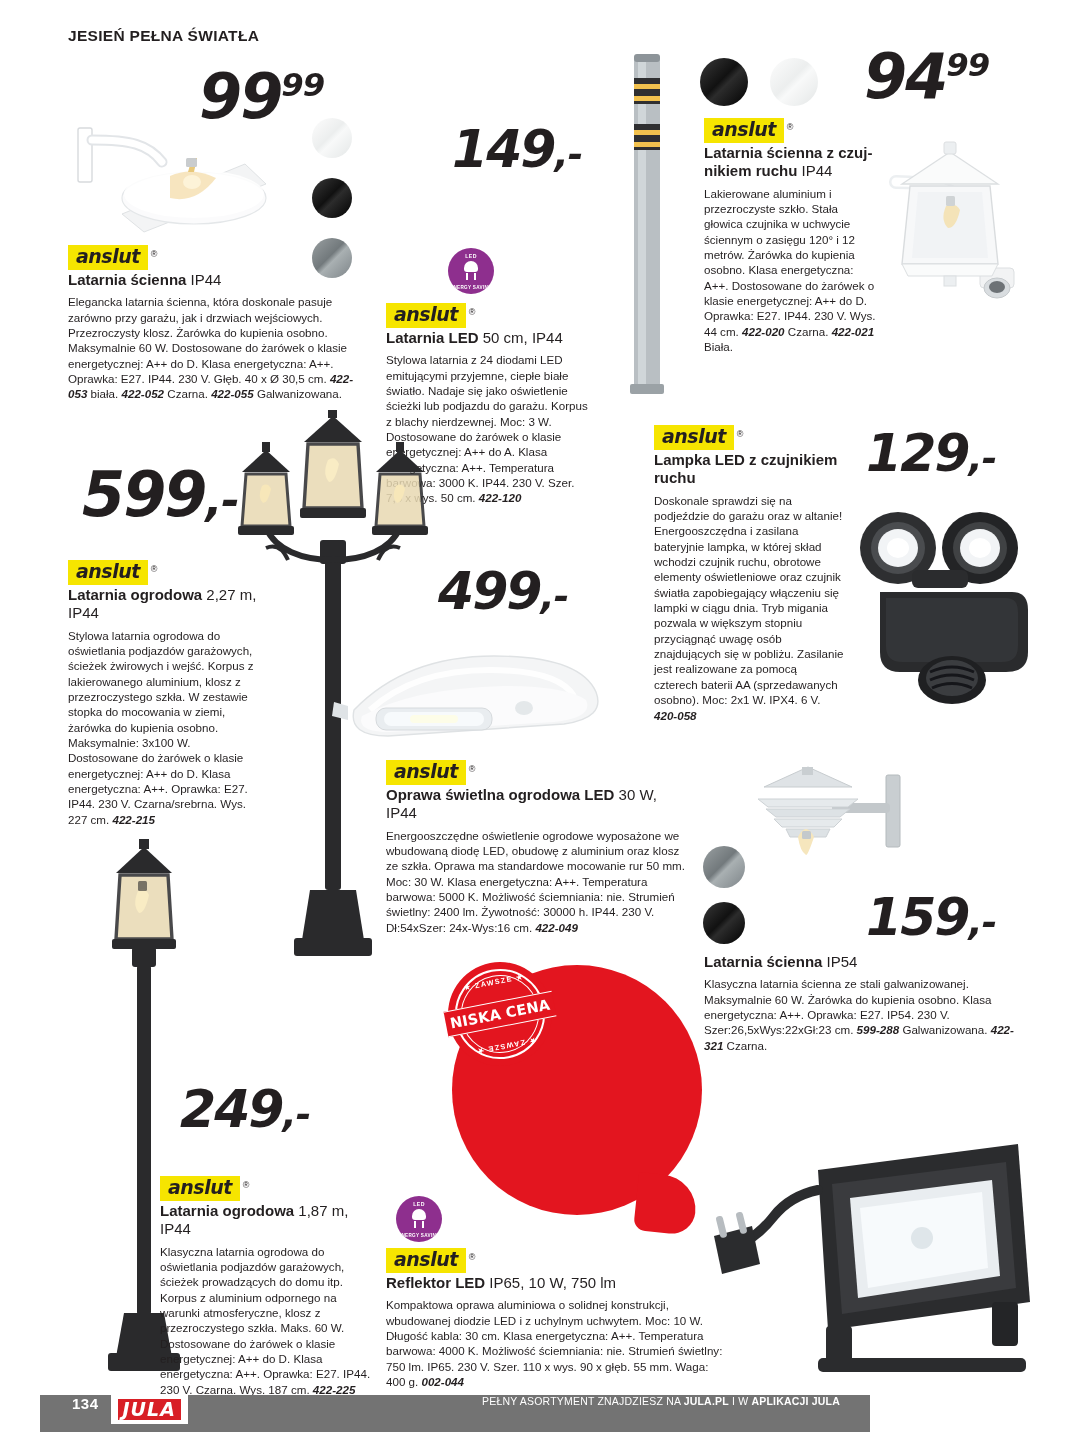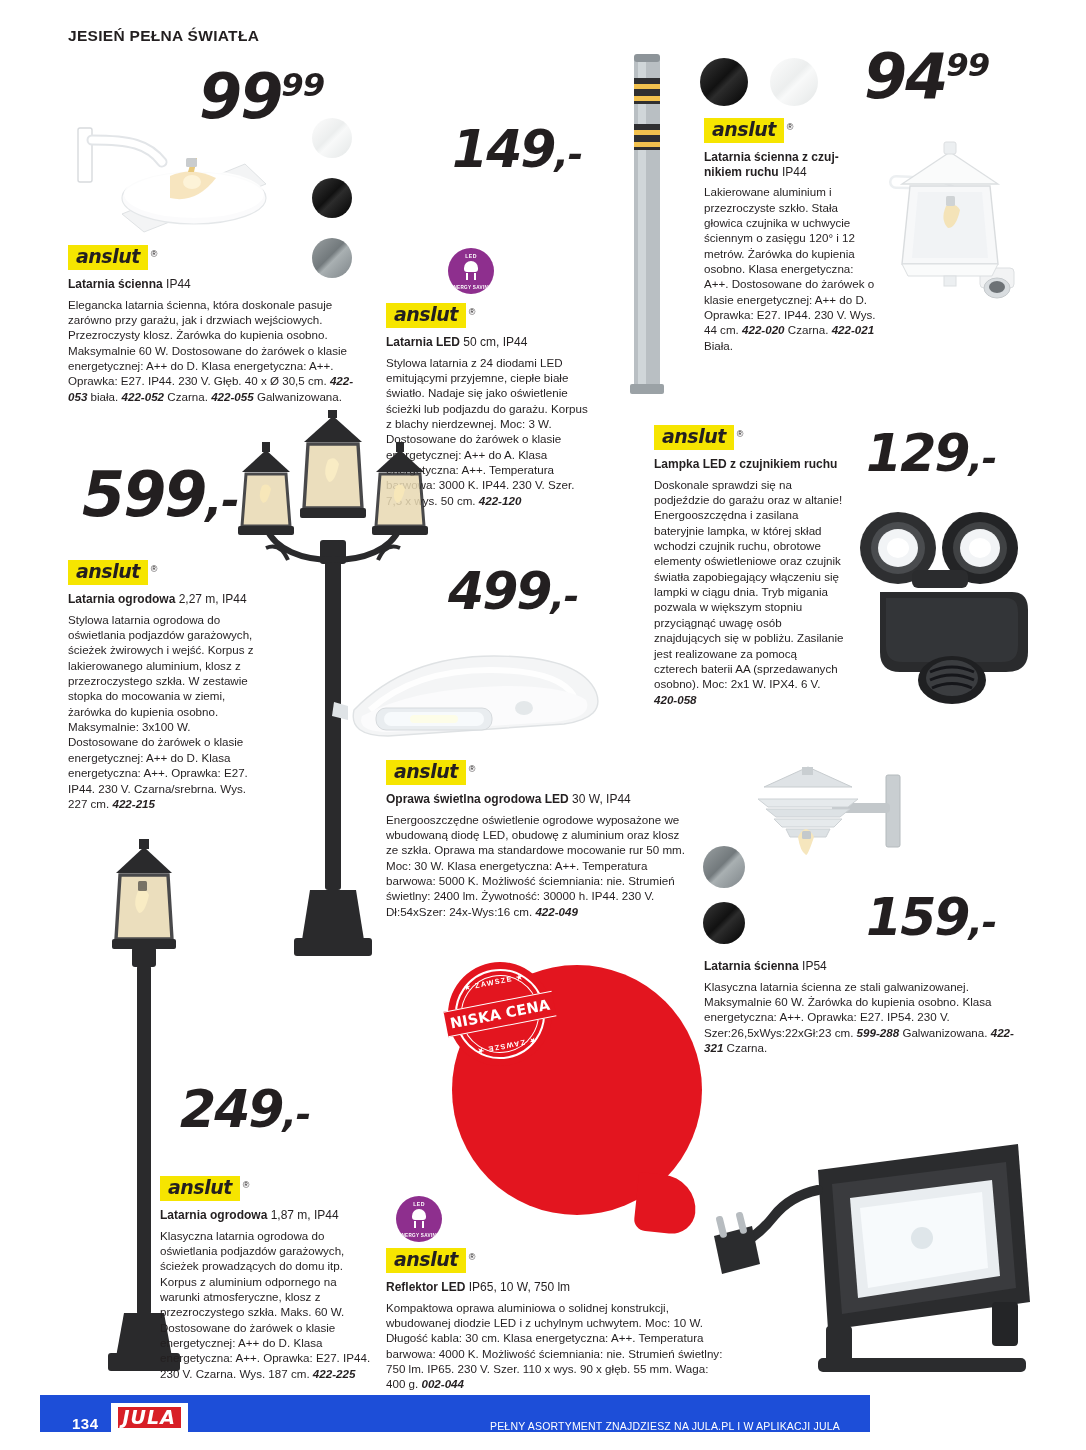--- a/index.html
+++ b/index.html
@@ -50,22 +50,22 @@
     margin-left: 3px; font-weight: normal; font-style: normal;
   }
   .brand-nordlux {
     font-family: "DejaVu Sans", sans-serif;
     font-size: 25px; font-weight: bold; color: #1b2a4a;
     letter-spacing: -1.2px;
   }
 
   
   .p-title {
-    font-size: 12px; line-height: 1.22; font-weight: bold;
-    color: #231f20; margin-top: 7px;
+    font-size: 15px; line-height: 1.22; font-weight: bold;
+    color: #231f20; margin-top: 1px;
   }
   .p-title .light { font-weight: normal; }
   .p-desc {
     font-size: 11.6px; line-height: 1.325; color: #231f20;
     margin-top: 5px; text-align: left;
   }
   .p-desc b { font-weight: bold; font-style: italic; }
 
   
   .led-badge {
@@ -145,42 +145,42 @@
   .stamp .top-txt, .stamp .bot-txt {
     position: absolute; left: 0; right: 0; text-align: center;
     color: #fff; font-size: 7.2px; font-weight: bold; letter-spacing: 1.4px;
   }
   .stamp .top-txt { top: 15px; }
   .stamp .bot-txt { bottom: 15px; transform: rotate(180deg); }
 
   
   .footer {
     position: absolute; left: 40px; right: 40px; bottom: 18px;
-    height: 37px; background: #1d4ed8; color: #fff;
-    display: flex; align-items: flex-end;
+    height: 37px; background: #737373; color: #fff;
+    display: flex; align-items: flex-start;
   }
   .footer-page {
     font-size: 15px; font-weight: bold; margin-left: 32px; letter-spacing: .5px;
   }
   .jula-logo {
     margin-left: 12px; background: #fff; border: 2px solid #fff;
     padding: 1px 4px; display: inline-block;
   }
   .jula-logo span {
     display: inline-block; background: #d81f26; color: #fff;
     font-family: "DejaVu Sans", sans-serif;
     font-size: 19px; font-weight: bold; font-style: italic;
     letter-spacing: 1px; padding: 0 5px; line-height: 1.12;
     border: 1px solid #fff;
   }
   .footer-right {
     margin-left: auto; margin-right: 30px;
     font-size: 10.5px; letter-spacing: .2px;
   }
-  .footer-right b { font-weight: normal; }
+  .footer-right b { font-weight: bold; }
 
   
   .img-holder { position: absolute; }
 </style>
 </head>
 <body>
 
 <div class="page">
 
   <div class="page-heading">JESIEŃ PEŁNA ŚWIATŁA</div>
@@ -388,21 +388,21 @@
   <div class="abs" style="left:654px; top:425px; width:190px;">
     <div class="brand-wrap">
       <span class="brand-anslut">anslut</span><span class="brand-reg">®</span>
     </div>
     <div class="p-title">
       <span>Lampka LED z czujnikiem ruchu</span><span class="light"></span>
     </div>
     <div class="p-desc"><span>Doskonale sprawdzi się na podjeździe do garażu oraz w altanie! Energooszczędna i zasilana bateryjnie lampka, w której skład wchodzi czujnik ruchu, obrotowe elementy oświetleniowe oraz czujnik światła zapobiegający włączeniu się lampki w ciągu dnia. Tryb migania pozwala w większym stopniu przyciągnąć uwagę osób znajdujących się w pobliżu. Zasilanie jest realizowane za pomocą czterech baterii AA (sprzedawanych osobno). Moc: 2x1 W. IPX4. 6 V. </span><b>420-058</b></div>
   </div>
 
-  <div class="abs" style="left:438px; top:570px;margin-left:10px;">
+  <div class="abs" style="left:438px; top:570px;">
     <span class="price" style="font-size:52px;">
       <span>499</span><span class="dash">,-</span>
     </span>
   </div>
 
   <div class="img-holder" style="left:318px; top:640px; width:300px; height:130px;">
     <svg width="300" height="130" viewBox="0 0 300 130">
       <path d="M36 70 Q88 16 176 16 Q262 16 278 52 Q288 78 246 84 L70 96 Q30 96 36 70 Z" fill="#f4f5f6" stroke="#dfe2e4" stroke-width="1.4"></path>
       <path d="M52 70 Q96 30 172 30 Q240 30 256 56" fill="none" stroke="#ffffff" stroke-width="6" opacity=".9"></path>
       <path d="M44 76 Q96 48 186 46 Q248 46 268 60 Q276 78 236 82 L72 92 Q38 92 44 76 Z" fill="#fbfbfc"></path>

